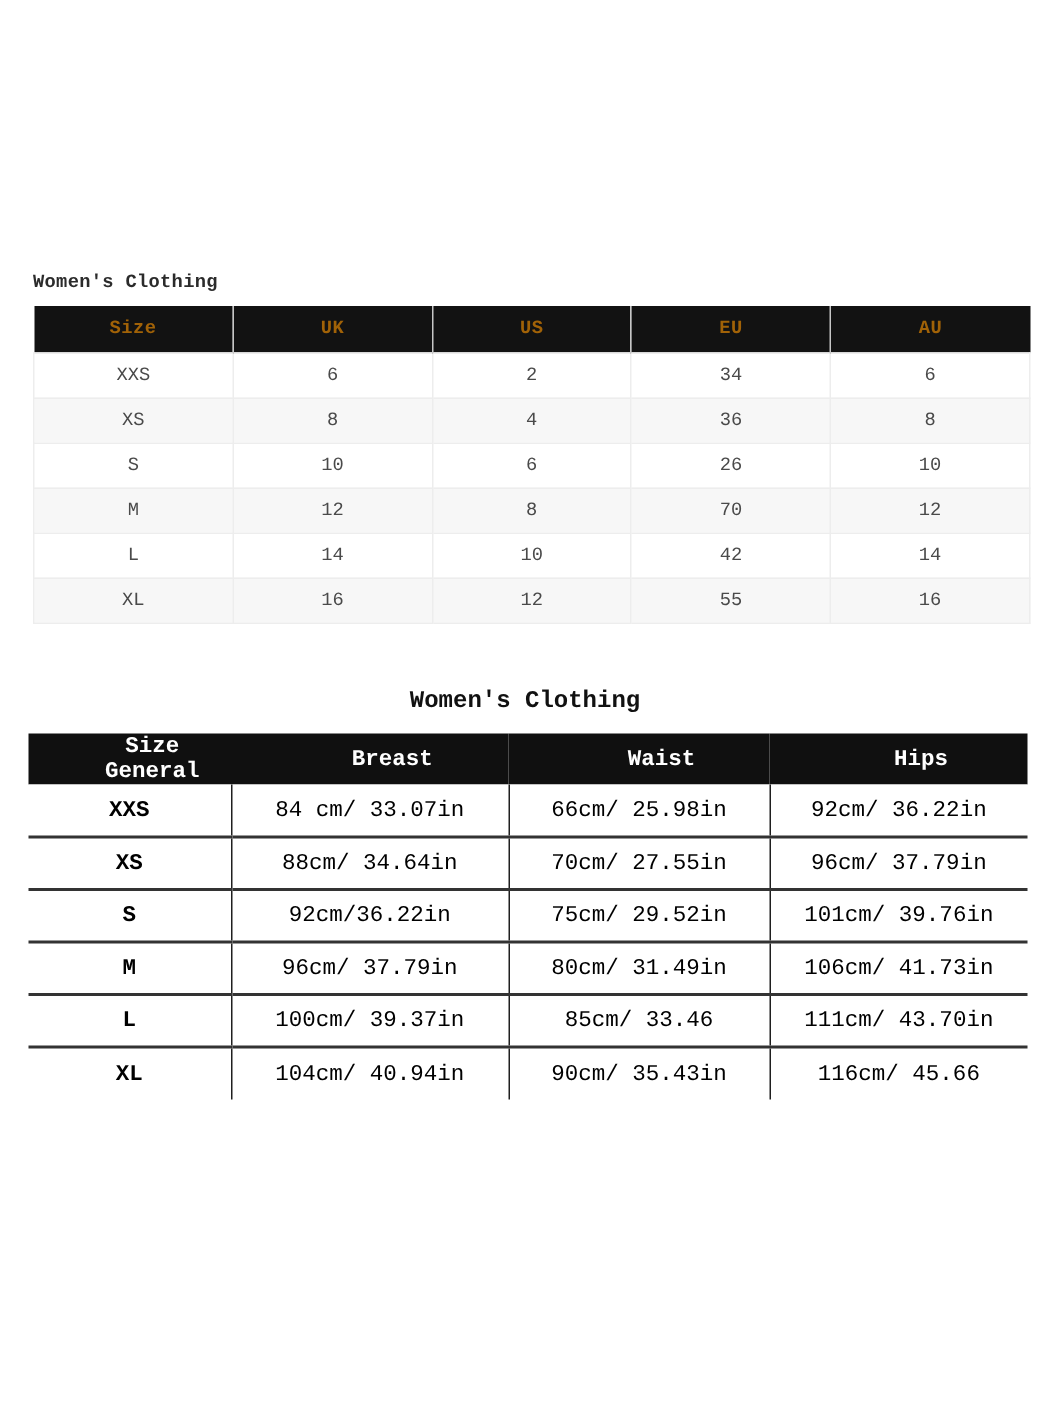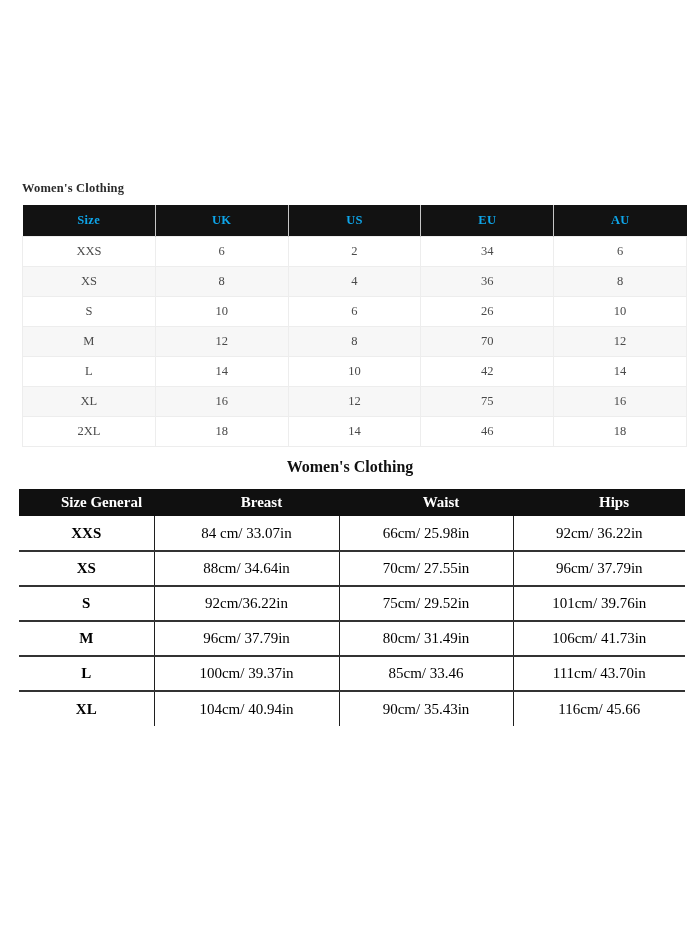--- a/index.html
+++ b/index.html
@@ -3,21 +3,21 @@
 <meta charset="utf-8">
 <style>
   * { margin:0; padding:0; box-sizing:border-box; }
   html,body { background:#ffffff; }
   .page {
     position:relative;
     width:700px;
     height:950px;
     background:#ffffff;
     overflow:hidden;
-    font-family:Liberation Serif, serif;
+    font-family:Liberation Mono, monospace;
   }
 
   
   .section1 {
     position:absolute;
     left:22px;
     top:181px;
     width:665px;
   }
   .s1-label {
@@ -27,21 +27,21 @@
     letter-spacing:0.2px;
     margin-bottom:9px;
   }
   table.t1 {
     border-collapse:collapse;
     table-layout:fixed;
     width:665px;
   }
   table.t1 th {
     background:#121212;
-    color:#0ea5e9;
+    color:#a16207;
     font-size:12.5px;
     font-weight:600;
     letter-spacing:0.3px;
     height:31px;
     text-align:center;
     border-right:1px solid #c6c6c6;
   }
   table.t1 th:last-child { border-right:none; }
   table.t1 td {
     height:30px;
@@ -148,29 +148,22 @@
             <td>L</td>
             <td>14</td>
             <td>10</td>
             <td>42</td>
             <td>14</td>
           </tr>
           <tr>
             <td>XL</td>
             <td>16</td>
             <td>12</td>
-            <td>75</td>
+            <td>55</td>
             <td>16</td>
-          </tr>
-          <tr>
-            <td>2XL</td>
-            <td>18</td>
-            <td>14</td>
-            <td>46</td>
-            <td>18</td>
           </tr>
         </tbody>
       </table>
   </div>
 
   <div class="s2-title">Women's Clothing</div>
 
   <div class="section2">
     <table class="t2">
       <colgroup>

